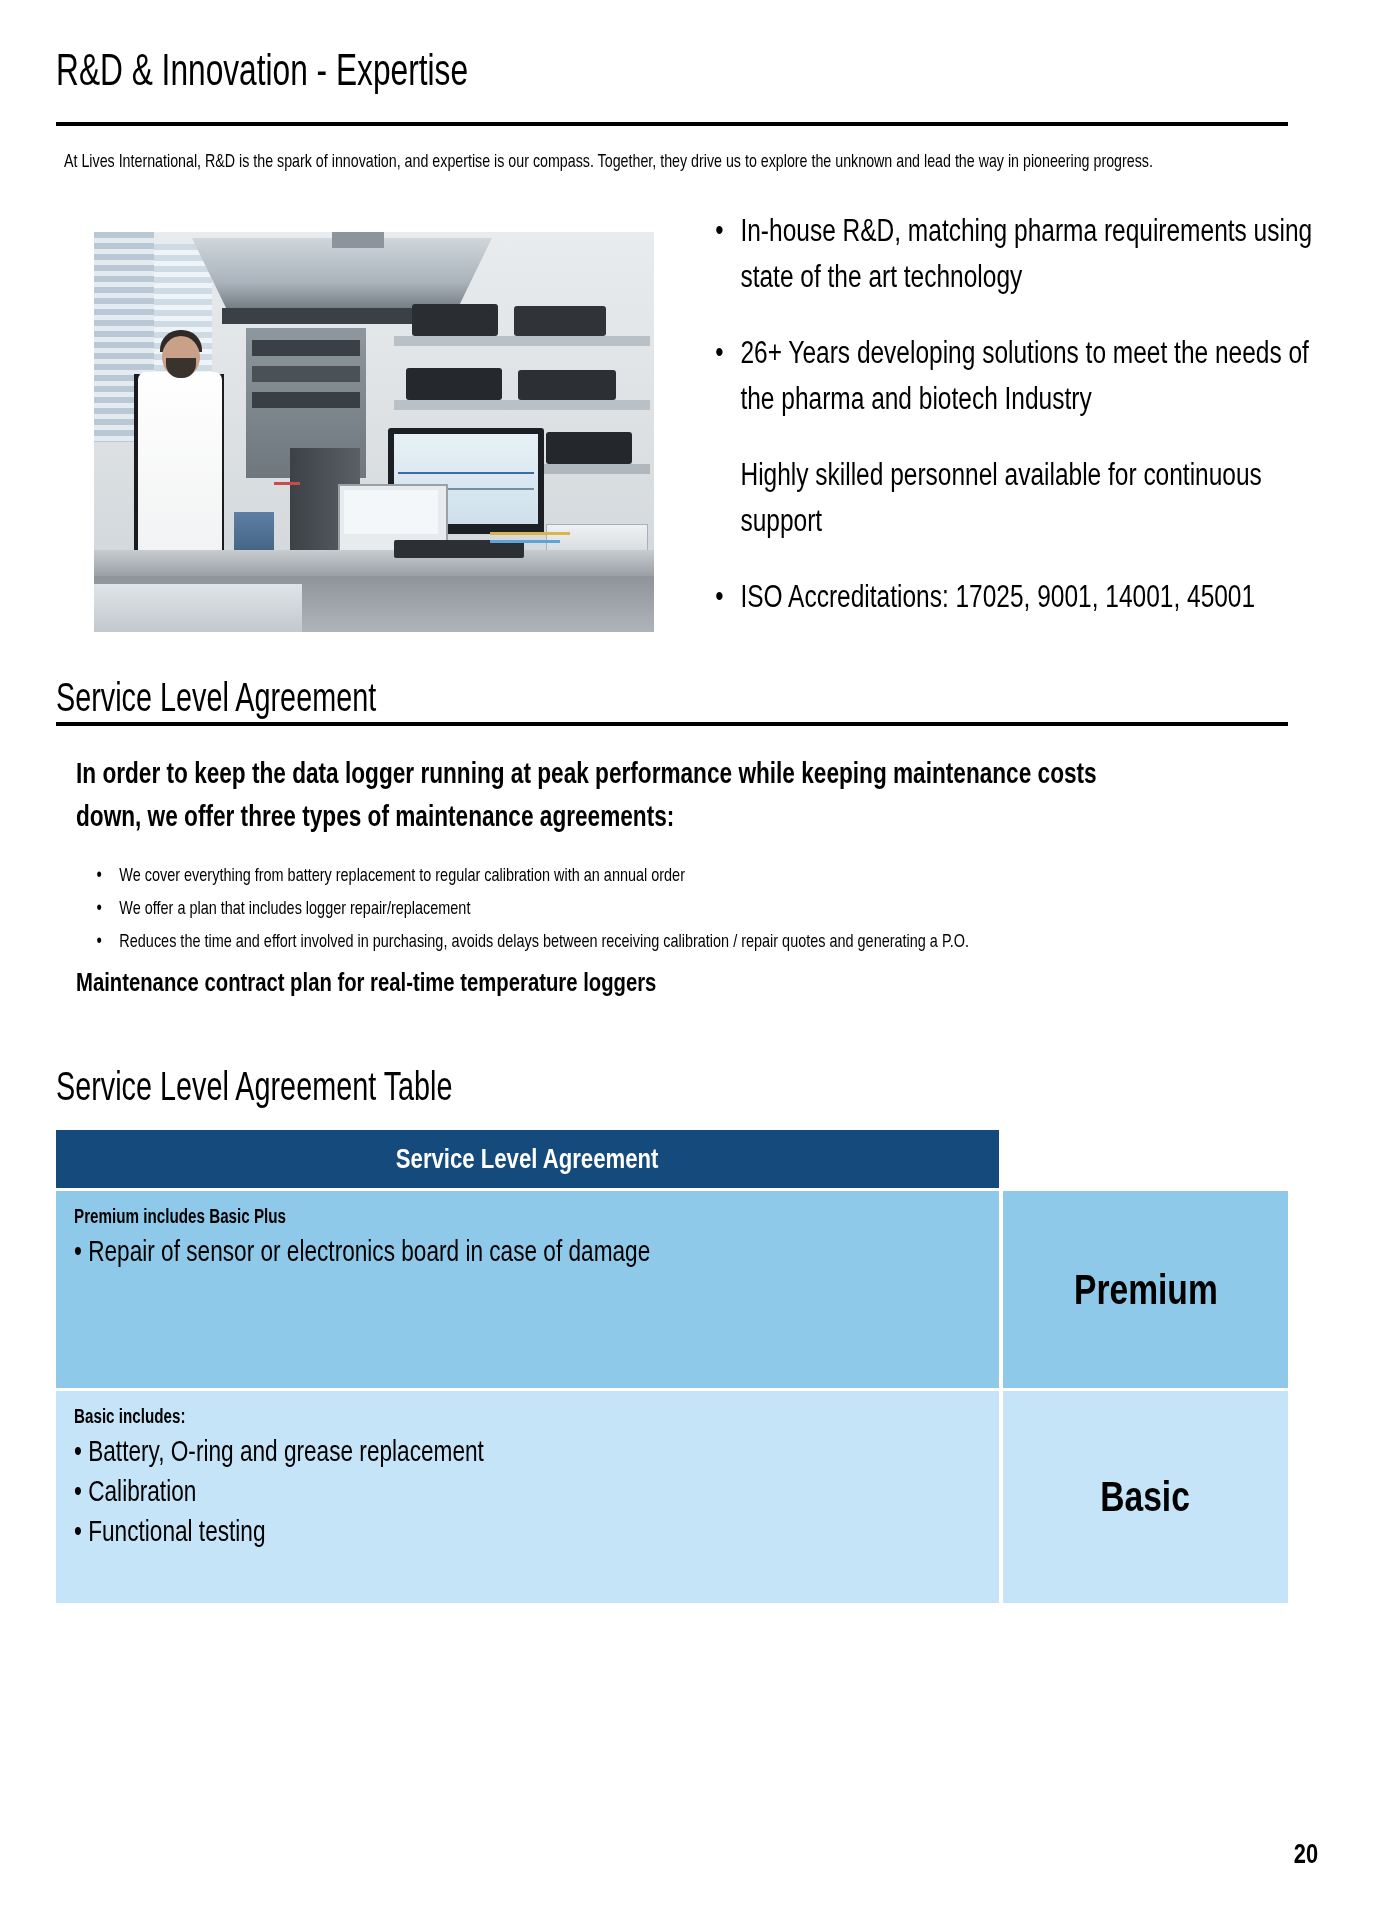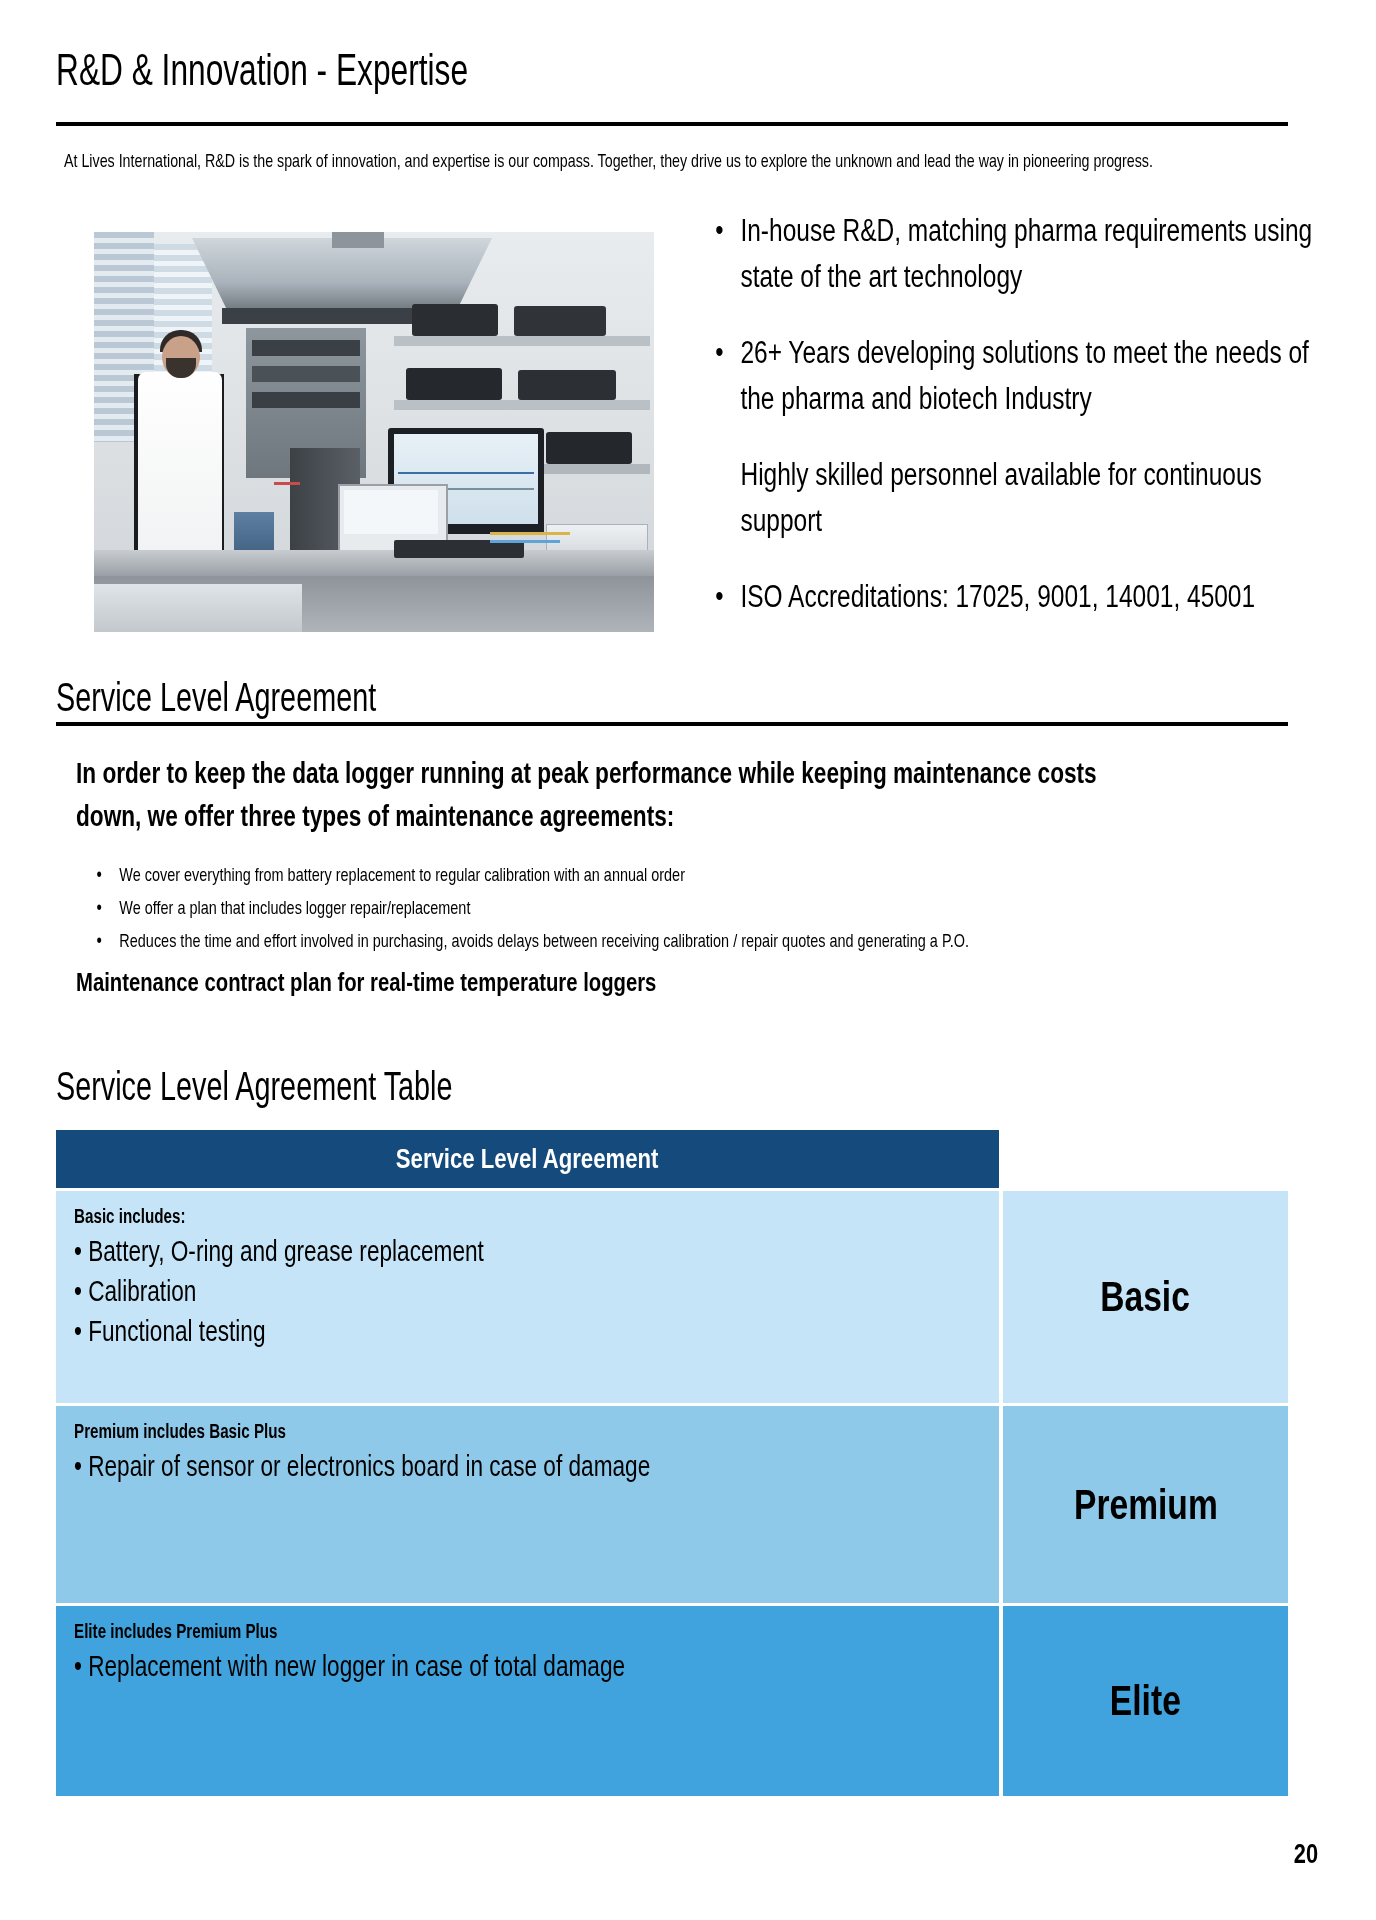--- a/index.html
+++ b/index.html
@@ -371,49 +371,42 @@
   <div class="h3">Service Level Agreement Table</div>
 
   <div class="table">
 
     <div class="trow head">
       <div class="cell-desc">
         <span class="head-text">Service Level Agreement</span>
       </div>
     </div>
 
+    <div class="trow row-premium">
+      <div class="cell-desc">
+        <div class="cell-title">Premium includes Basic Plus</div>
+        <div class="cell-line">• Repair of sensor or electronics board in case of damage</div>
+      </div>
+      <div class="cell-sub">
+        <span class="sub-label">Premium</span>
+      </div>
+    </div>
+
     <div class="trow row-basic">
       <div class="cell-desc">
         <div class="cell-title">Basic includes:</div>
         <div class="cell-line">• Battery, O-ring and grease replacement</div>
         <div class="cell-line">• Calibration</div>
         <div class="cell-line">• Functional testing</div>
       </div>
       <div class="cell-sub">
         <span class="sub-label">Basic</span>
       </div>
     </div>
 
-    <div class="trow row-premium">
-      <div class="cell-desc">
-        <div class="cell-title">Premium includes Basic Plus</div>
-        <div class="cell-line">• Repair of sensor or electronics board in case of damage</div>
-      </div>
-      <div class="cell-sub">
-        <span class="sub-label">Premium</span>
-      </div>
+    <div class="trow row-elite">
     </div>
 
-    <div class="trow row-elite">
-      <div class="cell-desc">
-        <div class="cell-title">Elite includes Premium Plus</div>
-        <div class="cell-line">• Replacement with new logger in case of total damage</div>
-      </div>
-      <div class="cell-sub">
-        <span class="sub-label">Elite</span>
-      </div>
-    </div>
-
   </div>
 
   <div class="page-num">20</div>
 
 </div>
 
 </body></html>

